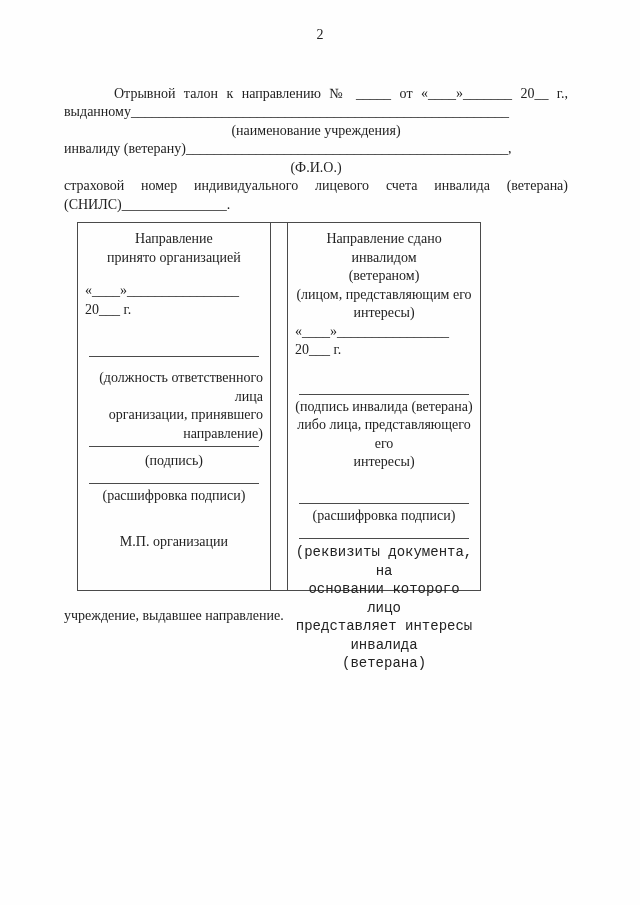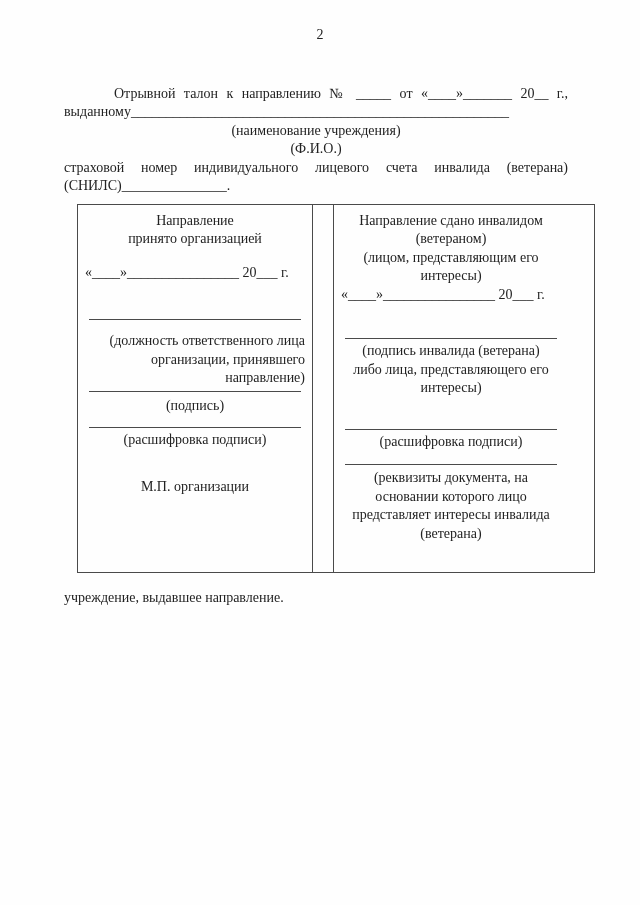--- a/index.html
+++ b/index.html
@@ -32,21 +32,21 @@
   .pre { white-space: pre-line; }
 
   .stamp-line { margin-top: 14px; }
   .stamp-line .mp { display: inline-block; margin-left: 26px; }
   .stamp-line .holder { display: inline-block; margin-left: 24px; }
 
   .talon-table {
     display: flex;
     margin-top: 8px;
     margin-left: 13px;
-    width: 518px;
+    width: 404px;
     height: 369px;
     box-sizing: border-box;
     border: 1.5px solid #4a4a4a;
   }
   .cell {
     box-sizing: border-box;
     width: 234px;
     padding: 7px 7px 0 7px;
   }
   .divider {
@@ -69,36 +69,37 @@
   .l-rule3 { margin-top: 12px; }
   .l-tr { margin-top: 3px; }
   .l-stamp { margin-top: 28px; }
   
   .r-date { margin-top: 0; }
   .r-rule1 { margin-top: 34px; }
   .r-sig { margin-top: 3px; }
   .r-rule2 { margin-top: 31px; }
   .r-tr { margin-top: 3px; }
   .r-rule3 { margin-top: 13px; }
-  .r-doc { margin-top: 4px; }
+  .r-doc { margin-top: 4px; font-family: Liberation Mono, monospace; }
 
   .note { margin-top: 16px; }
 </style>
 </head>
 <body>
 
 <div class="page">
   <div class="page-number">2</div>
 
   <div class="content">
 
     <div class="intro">
       <div class="line jlast ind50">Отрывной талон к направлению № _____ от «____»_______ 20__ г.,</div>
       <div class="line">выданному______________________________________________________</div>
       <div class="line center">(наименование учреждения)</div>
+      <div class="line">инвалиду (ветерану)______________________________________________,</div>
       <div class="line center">(Ф.И.О.)</div>
       <div class="line jlast">страховой номер индивидуального лицевого счета инвалида (ветерана)</div>
       <div class="line">(СНИЛС)_______________.</div>
     </div>
 
 
     <div class="talon-table">
 
       <div class="cell">
         <div class="center pre">Направление

